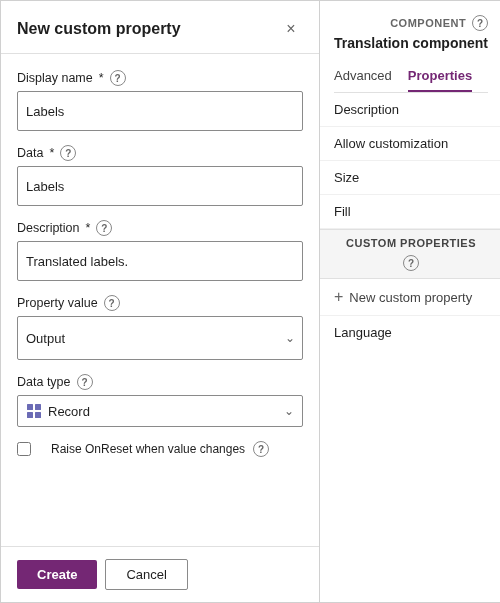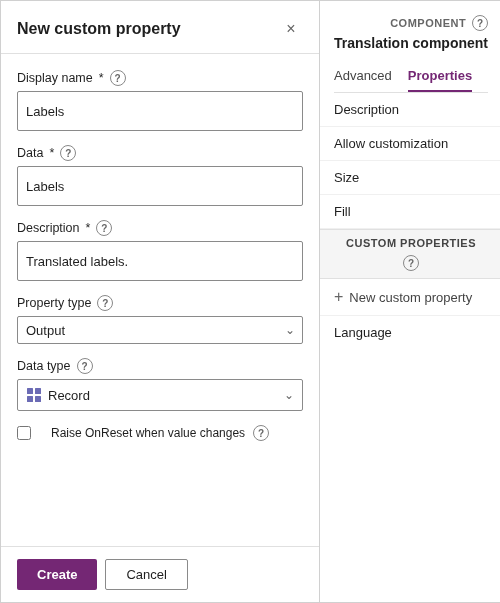--- a/index.html
+++ b/index.html
@@ -104,21 +104,21 @@
       outline: none;
     }
 
     .select-wrapper {
       position: relative;
       width: 100%;
     }
 
     .select-input {
       width: 100%;
-      height: 28px;
+      height: 44px;
       border: 1px solid #8a8a8a;
       border-radius: 2px;
       padding: 0 32px 0 8px;
       font-size: 13px;
       color: #1f1f1f;
       background: #fff;
       appearance: none;
       -webkit-appearance: none;
       outline: none;
       cursor: pointer;
@@ -185,20 +185,21 @@
       font-size: 12px;
       color: #1f1f1f;
       margin-left: 12px;
     }
 
     .dialog-footer {
       padding: 12px 16px;
       display: flex;
       gap: 8px;
       border-top: 1px solid #e0e0e0;
+      align-items: center;
     }
 
     .btn-create {
       background: #742774;
       color: #fff;
       border: none;
       border-radius: 2px;
       padding: 7px 20px;
       font-size: 13px;
       font-weight: 600;
@@ -367,21 +368,21 @@
       <div class="field-label">
         <span>Description</span>
         <span class="required-star"> *</span>
         <span class="help-icon">?</span>
       </div>
       <input class="text-input" type="text" value="Translated labels." style="">
     </div>
 
     <div class="field-group">
       <div class="field-label">
-        <span>Property type</span>
+        <span>Property value</span>
         <span class="help-icon">?</span>
       </div>
       <div class="select-wrapper">
         <select class="select-input">
           <option value="Output">Output</option>
           <option value="Input">Input</option>
         </select>
         <span class="select-chevron">⌄</span>
       </div>
     </div>

